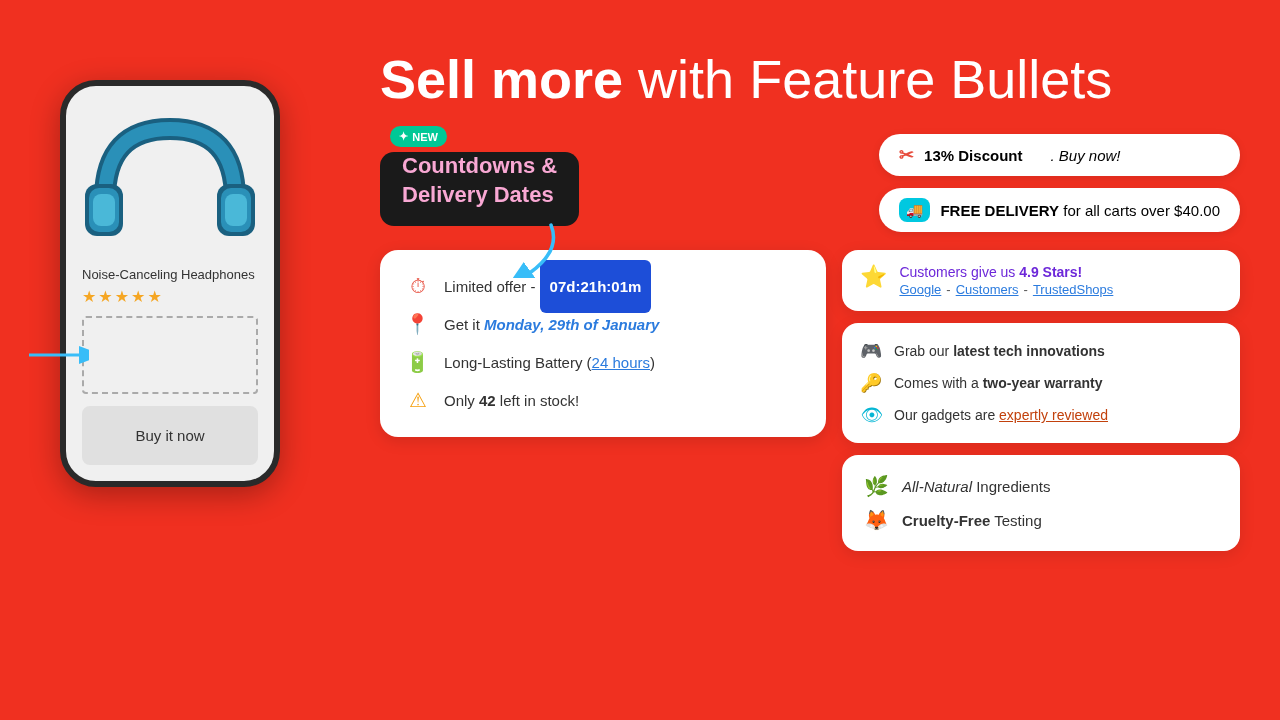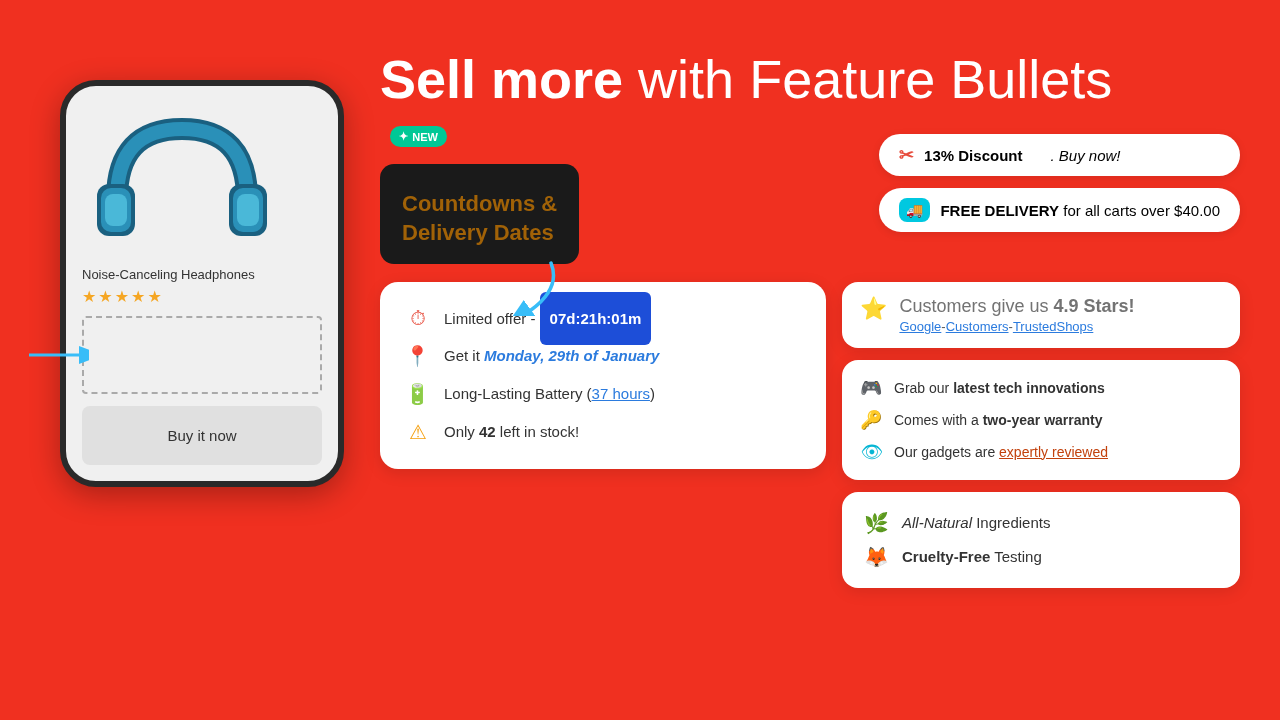--- a/index.html
+++ b/index.html
@@ -14,27 +14,28 @@
   </style>
 </head>
 <body>
 
 <div style="width:1280px;height:720px;background:#f03020;position:relative;overflow:hidden;">
 
   <div style="
     position:absolute;
     left:60px;
     top:80px;
-    width:284px;
+    width:220px;
     background:#f0f0f0;
     border-radius:36px;
     border:6px solid #2a2a2a;
     padding:18px 16px 16px;
     display:flex;
     flex-direction:column;
+    align-items:center;
     box-shadow: 0 8px 30px rgba(0,0,0,0.3);
   ">
 
     <div style="width:200px;height:155px;display:flex;align-items:center;justify-content:center;margin-bottom:8px;">
       <svg width="190" height="145" viewBox="0 0 190 145" xmlns="http://www.w3.org/2000/svg">
 
         <path d="M30,90 Q30,20 95,20 Q160,20 160,90" fill="none" stroke="#1a6080" stroke-width="22" stroke-linecap="round"></path>
         <path d="M30,90 Q30,20 95,20 Q160,20 160,90" fill="none" stroke="#2a90b8" stroke-width="14" stroke-linecap="round"></path>
 
         <rect x="10" y="75" width="38" height="52" rx="12" fill="#1a6080"></rect>
@@ -104,28 +105,28 @@
           position:absolute;
           top:-8px;
           left:10px;
           z-index:10;
         ">
           <span>✦</span>
           <span>NEW</span>
         </div>
         <div style="
           background:#1a1a1a;
-          color:#a16207;
+          color:#f9a8d4;
           border-radius:14px;
-          padding:26px 22px 16px;
+          padding:0 22px 16px;
           font-size:22px;
           font-weight:800;
           line-height:1.3;
           max-width:250px;
-          margin-top:30px;
+          margin-top:18px;
           position:relative;
         ">
           <span>Countdowns &amp;</span><br>
           <span>Delivery Dates</span>
           
           <svg style="position:absolute;bottom:-52px;right:18px;" width="50" height="58" xmlns="http://www.w3.org/2000/svg">
             <defs>
               <marker id="arrowhead" markerWidth="10" markerHeight="7" refX="0" refY="3.5" orient="auto">
                 <polygon points="0 0, 10 3.5, 0 7" fill="#38bdf8"></polygon>
               </marker>
@@ -183,42 +184,42 @@
           <span>Limited offer - <span style="background:#1d4ed8;color:white;font-weight:700;padding:18px 10px;border-radius:6px;font-size:15px;">07d:21h:01m</span></span>
         </div>
 
         <div style="display:flex;align-items:center;gap:12px;padding:7px 0;font-size:15px;color:#333;">
           <span style="font-size:20px;width:28px;text-align:center;color:#e74c3c;">📍</span>
           <span>Get it <strong style="color:#2b7bde;font-style:italic;">Monday, 29th of January</strong></span>
         </div>
 
         <div style="display:flex;align-items:center;gap:12px;padding:7px 0;font-size:15px;color:#333;">
           <span style="font-size:20px;width:28px;text-align:center;color:#8b5cf6;">🔋</span>
-          <span>Long-Lasting Battery (<span style="color:#2b7bde;text-decoration:underline;">37 hours</span>)</span>
+          <span>Long-Lasting Battery (<span style="color:#2b7bde;text-decoration:underline;">24 hours</span>)</span>
         </div>
 
         <div style="display:flex;align-items:center;gap:12px;padding:7px 0;font-size:15px;color:#333;">
           <span style="font-size:20px;width:28px;text-align:center;color:#f59e0b;">⚠</span>
           <span>Only <strong>42</strong> left in stock!</span>
         </div>
       </div>
 
       <div style="display:flex;flex-direction:column;gap:12px;flex:1;">
 
         <div style="
           background:white;
           border-radius:16px;
           padding:14px 18px;
           box-shadow:0 4px 16px rgba(0,0,0,0.1);
         ">
           <div style="display:flex;align-items:flex-start;gap:12px;">
             <span style="color:#f5a623;font-size:22px;">⭐</span>
             <div>
-              <div style="font-size:18px;color:#737373;">Customers give us <strong>4.9 Stars!</strong></div>
-              <div style="display:flex;align-items:center;margin-top:2px;">
+              <div style="font-size:14px;color:#6d28d9;">Customers give us <strong>4.9 Stars!</strong></div>
+              <div style="display:flex;gap:5px;align-items:center;margin-top:2px;">
                 <a style="color:#2b7bde;text-decoration:underline;font-size:13px;cursor:pointer;">Google</a>
                 <span style="color:#555;font-size:13px;">-</span>
                 <a style="color:#2b7bde;text-decoration:underline;font-size:13px;cursor:pointer;">Customers</a>
                 <span style="color:#555;font-size:13px;">-</span>
                 <a style="color:#2b7bde;text-decoration:underline;font-size:13px;cursor:pointer;">TrustedShops</a>
               </div>
             </div>
           </div>
         </div>
 

